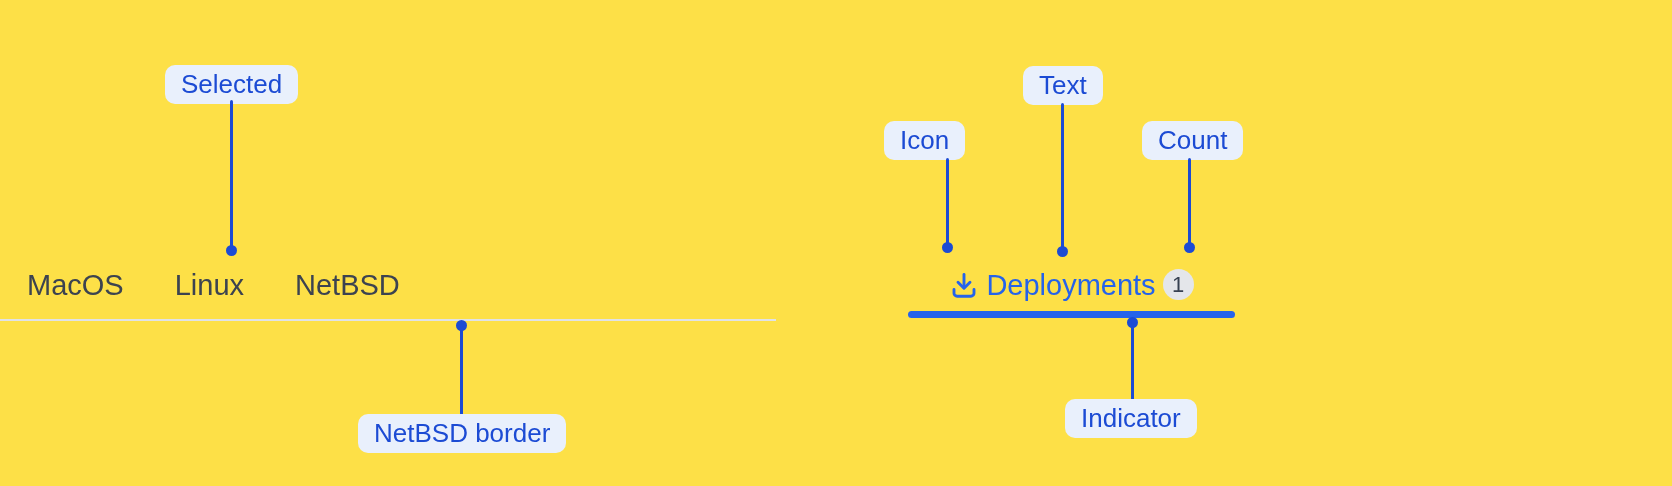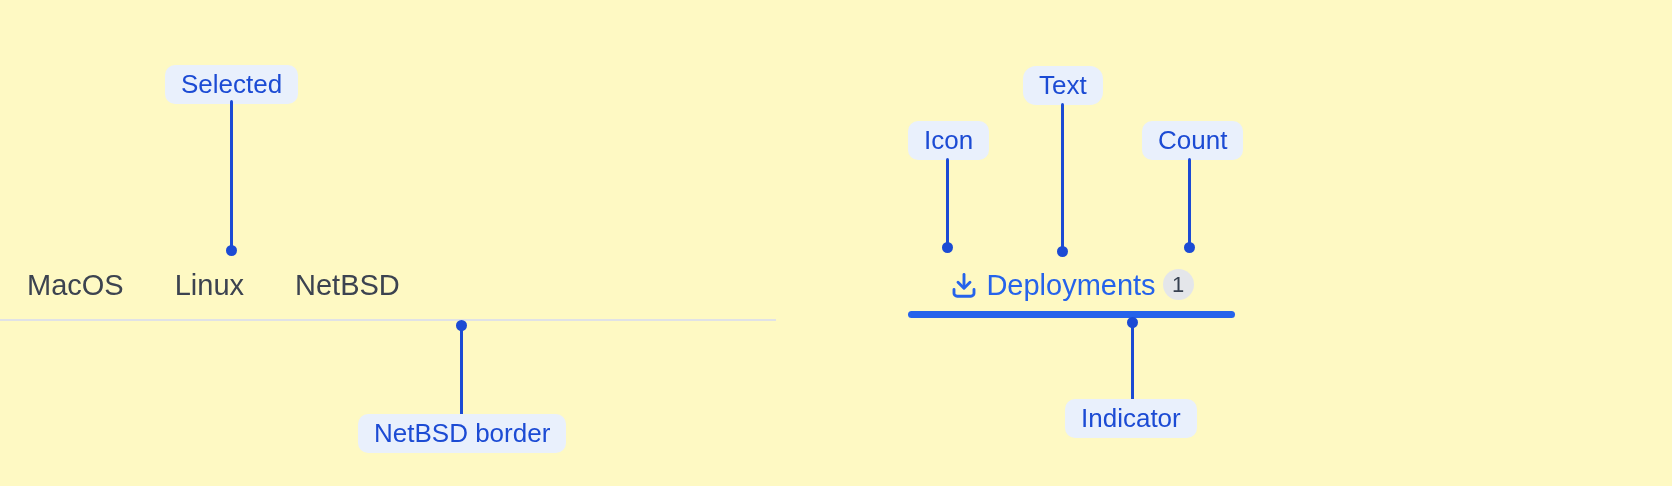--- a/index.html
+++ b/index.html
@@ -1,18 +1,18 @@
 <!DOCTYPE html>
 <html><head>
 <meta charset="utf-8">
 <style>
   html,body { margin:0; padding:0; background:#fff; }
   .canvas {
     position:relative; width:1672px; height:486px;
-    background:#fef9c3; overflow:hidden;
+    background:#fde047; overflow:hidden;
     font-family:"Liberation Sans", sans-serif;
   }
 
   
   .pill {
     position:absolute;
     background:#E9F0FC; color:#1C4BD4;
     font-size:26px; line-height:29px; font-weight:400;
     padding:5px 16px; border-radius:10px; white-space:nowrap;
   }
@@ -78,25 +78,25 @@
     </div>
     <div class="tab">
       <span>NetBSD</span>
     </div>
   </div>
 
   <div class="dot" style="left:456px; top:320px;"></div>
   <div class="leader" style="left:460px; top:326px; height:89px;"></div>
   <div class="pill" style="left:358px; top:414px;">NetBSD border</div>
 
-  <div class="pill" style="left:1023px; top:66px;border-radius:13px;">Text</div>
+  <div class="pill" style="left:1023px; top:66px;">Text</div>
   <div class="leader" style="left:1061px; top:103px; height:149px;"></div>
   <div class="dot" style="left:1057px; top:246px;"></div>
 
-  <div class="pill" style="left:908px; top:121px;">Icon</div>
+  <div class="pill" style="left:884px; top:121px;">Icon</div>
   <div class="leader" style="left:946px; top:158px; height:91px;"></div>
   <div class="dot" style="left:942px; top:242px;"></div>
 
   <div class="pill" style="left:1142px; top:121px;">Count</div>
   <div class="leader" style="left:1188px; top:158px; height:91px;"></div>
   <div class="dot" style="left:1184px; top:242px;"></div>
 
   <div class="tab-item">
     <svg class="dl-icon" viewBox="0 0 24 24" fill="none">
       <path d="M12 3.5v10.5" stroke="#2563EB" stroke-width="2.3" stroke-linecap="round"></path>

